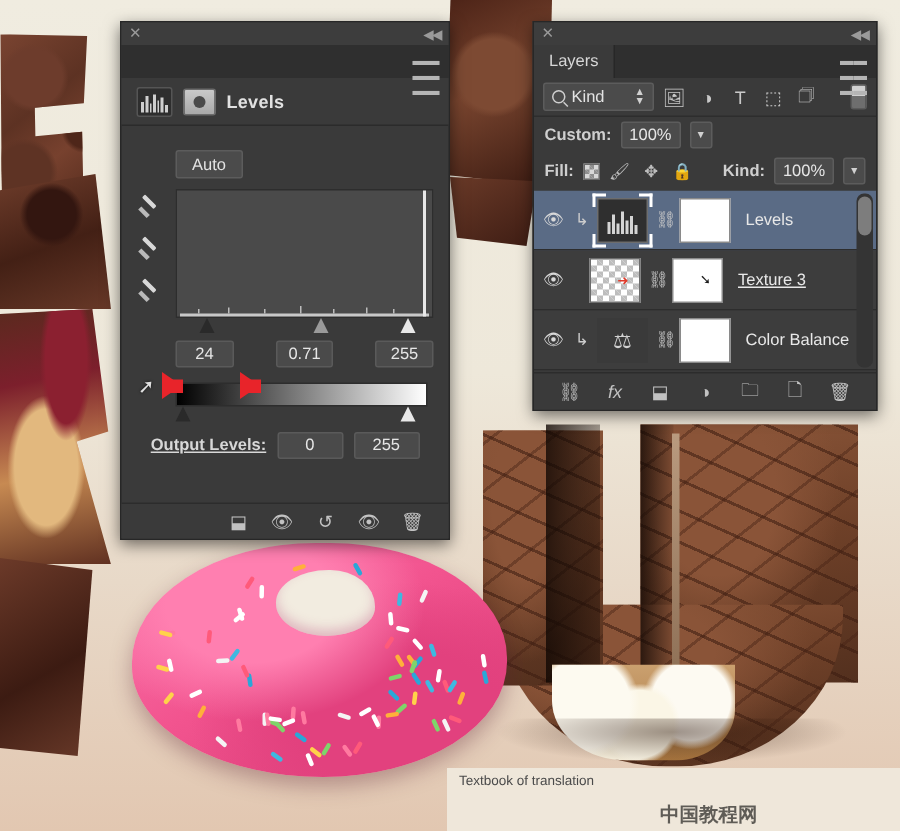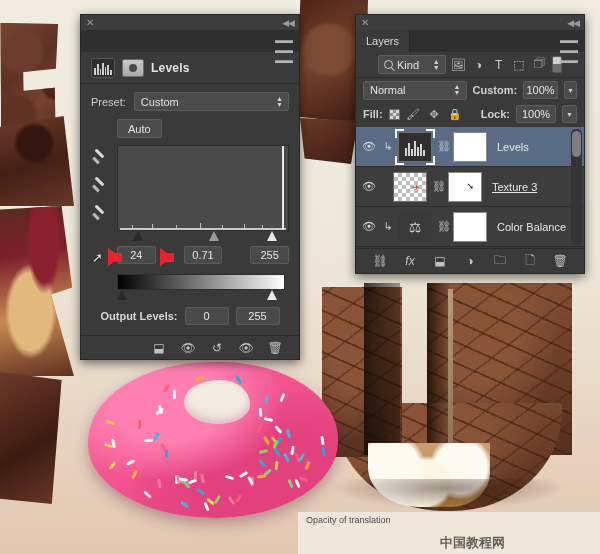--- a/index.html
+++ b/index.html
@@ -269,36 +269,36 @@
     height: 18px; width: 44px; color: #e6e6e6; font-size: 11px;
     display: flex; align-items: center; justify-content: center;
   }
   .gradient-bar {
     margin: 10px 0 0 26px; margin-right: 4px; height: 16px;
     background: linear-gradient(90deg, #000 0%, #ffffff 100%);
     border: 1px solid #2d2d2d;
   }
   .out-slider { margin-left: 26px; margin-right: 4px; height: 11px; position: relative; }
   .out-label { margin-top: 6px; display: flex; align-items: center; gap: 7px; justify-content: center; }
-  .out-label .lbl { font-weight: bold; color: #d8d8d8; }
+  .out-label .lbl { font-weight: bold; color: #d8d8d8; text-decoration: underline; }
 
   .prop-footer {
     position: absolute; left: 0; right: 0; bottom: 0; height: 24px;
     background: #3a3a3a; border-top: 1px solid #2c2c2c;
     display: flex; align-items: center; justify-content: flex-end;
     gap: 13px; padding-right: 16px;
   }
   .fic { width: 16px; height: 15px; position: relative; color: #c2c2c2; font-size: 12px;
          display: flex; align-items: center; justify-content: center; }
 
   
   #layers { left: 355px; top: 14px; width: 230px; height: 260px; }
   .filter-row {
     height: 26px; display: flex; align-items: center; gap: 5px;
-    padding: 0 22px; border-bottom: 1px solid #2d2d2d;
+    padding: 0 6px; border-bottom: 1px solid #2d2d2d;
   }
   .kind-select {
     background: #4b4b4b; border: 1px solid #5c5c5c; border-radius: 2px;
     height: 19px; width: 74px; display: flex; align-items: center; gap: 4px;
     padding: 0 5px; font-size: 11px; color: #e3e3e3; position: relative;
   }
   .mag { width: 9px; height: 9px; border: 1.4px solid #cfcfcf; border-radius: 50%; position: relative; }
   .mag:after { content: ""; position: absolute; right: -3px; bottom: -2px; width: 4px; height: 1.4px; background: #cfcfcf; transform: rotate(45deg); }
   .fic2 { width: 17px; height: 17px; display: flex; align-items: center; justify-content: center; color: #c9c9c9; font-size: 12px; }
   .filter-toggle {
@@ -555,30 +555,20 @@
         <span style="height:5px"></span>
       </div>
       <div class="mask-icon">
           <b></b>
         </div>
       <div class="prop-title">Levels</div>
     </div>
 
     <div class="prop-body">
 
-      <div class="row" style="gap:8px">
-        <span class="lbl">Preset:</span>
-        <div class="select" style="flex:1">
-          <span>Custom</span>
-          <span class="spin">
-              <i>▲</i>
-              <i>▼</i>
-            </span>
-        </div>
-      </div>
 
       <div class="row" style="gap:8px; margin-top:8px; padding-left:26px">
         <div class="btn">Auto</div>
       </div>
 
       <div class="histo-wrap">
         <div class="droppers">
           <div class="dropper"></div>
           <div class="dropper"></div>
           <div class="dropper"></div>
@@ -659,39 +649,32 @@
       </div>
       <div class="fic2">🖼</div>
       <div class="fic2">◑</div>
       <div class="fic2">T</div>
       <div class="fic2">⬚</div>
       <div class="fic2">🗇</div>
       <div class="filter-toggle"></div>
     </div>
 
     <div class="blend-row">
-      <div class="blend-select">
-        <span>Normal</span>
-        <span class="spin">
-            <i>▲</i>
-            <i>▼</i>
-          </span>
-      </div>
       <span class="lbl" style="font-weight:bold">Custom:</span>
       <div class="opacity-box">100%</div>
       <div class="drop-arrow">▼</div>
     </div>
 
     <div class="lock-row">
       <span class="lbl" style="font-weight:bold">Fill:</span>
       <div class="checker-ic"></div>
       <div class="lock-ic">🖌</div>
       <div class="lock-ic">✥</div>
       <div class="lock-ic">🔒</div>
-      <span class="lbl" style="font-weight:bold; margin-left:auto">Lock:</span>
+      <span class="lbl" style="font-weight:bold; margin-left:auto">Kind:</span>
       <div class="opacity-box">100%</div>
       <div class="drop-arrow">▼</div>
     </div>
 
     <div class="layer-list">
 
       <div class="layer-row selected">
         <div class="eye">👁</div>
         <div class="clip-arrow">↳</div>
         <div class="thumb-adj">
@@ -748,21 +731,21 @@
       <div class="fic">🗀</div>
       <div class="fic">🗋</div>
       <div class="fic">🗑</div>
     </div>
   </div>
 
   <div class="red-arrow" style="left:108px; top:248px;"></div>
   <div class="red-arrow" style="left:160px; top:248px;"></div>
   <div class="cursor-ic" style="left:92px; top:250px;">➚</div>
 
-  <div class="caption">Opacity of translation</div>
+  <div class="caption">Textbook of translation</div>
 
   <div class="watermark">
     <div class="wm-row2">
       <span class="wm-cn3">中国教程网</span>
     </div>
   </div>
 
 </div>
 
 </body></html>

